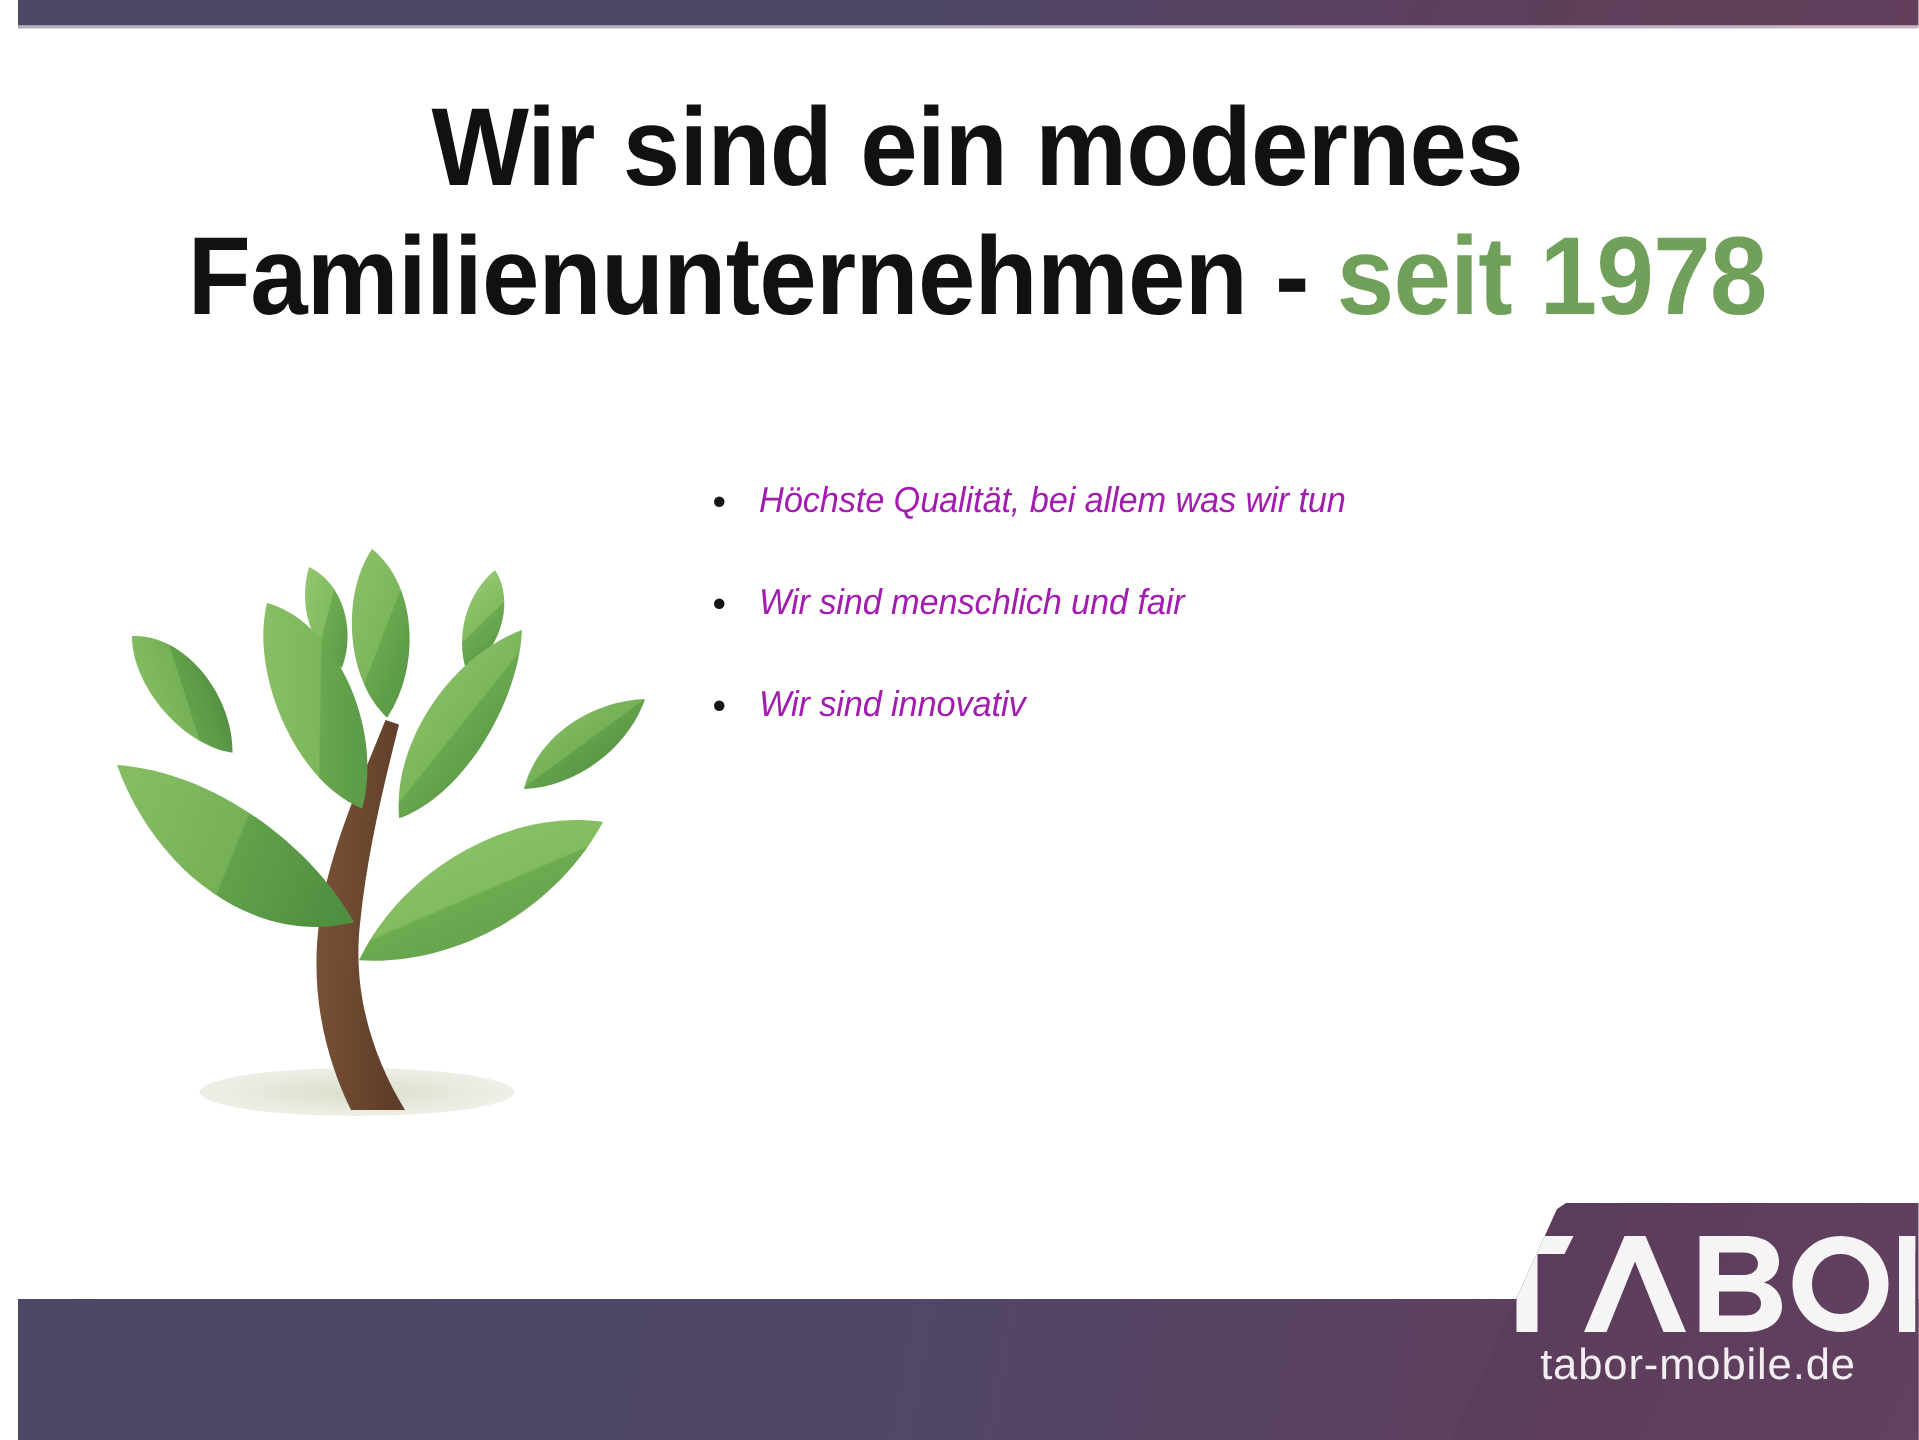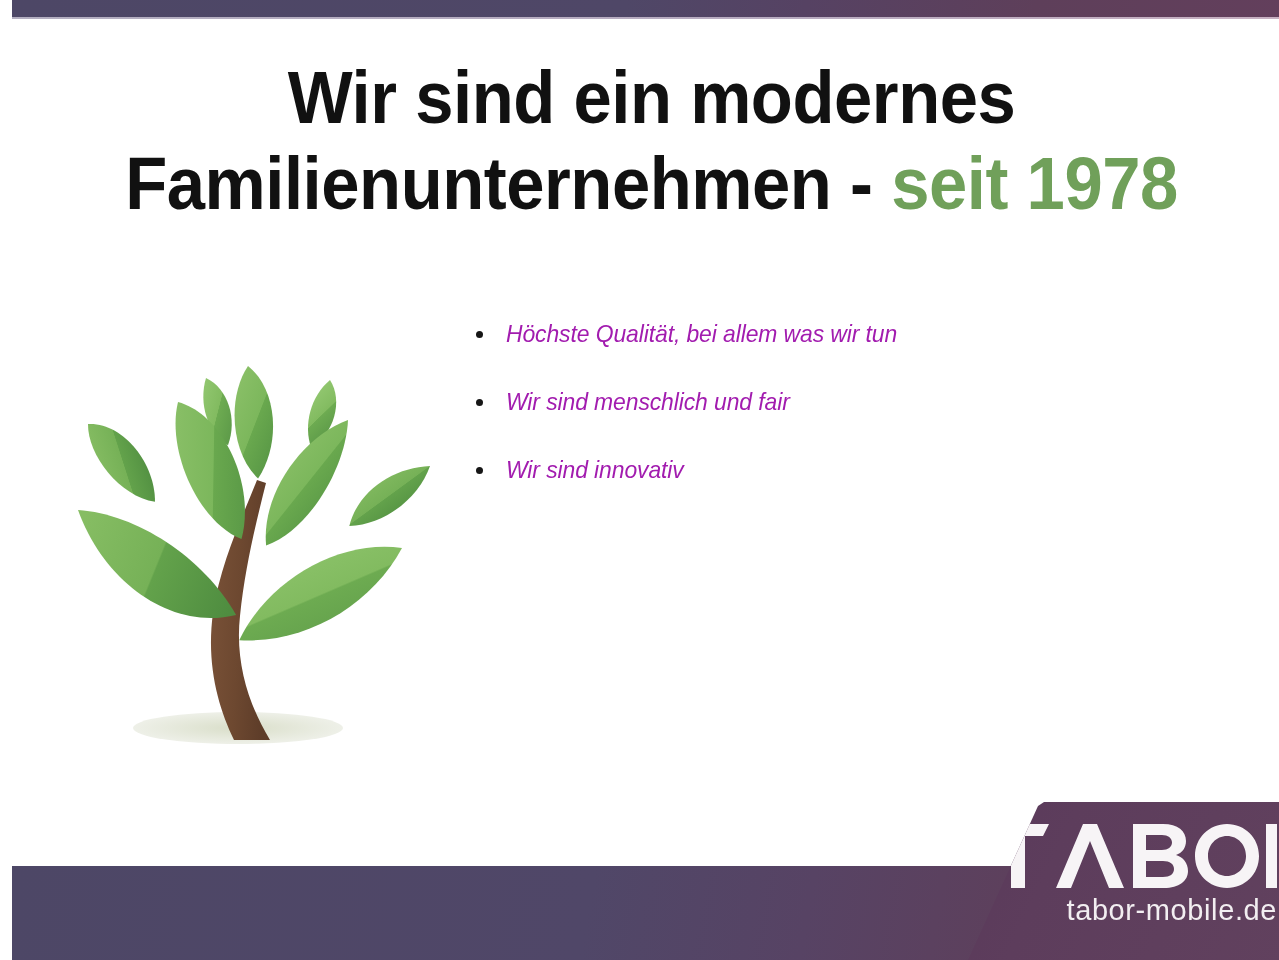--- a/index.html
+++ b/index.html
@@ -129,21 +129,21 @@
     top: 22px;
     width: 290px;
     height: 64px;
   }
   .logo-wordmark svg { display: block; width: 100%; height: 100%; }
   .logo-url {
     position: absolute;
     left: 95px;
     top: 92px;
     width: 290px;
-    text-align: right;
+    text-align: center;
     color: #f2eef1;
     font-size: 29px;
     letter-spacing: 0.6px;
     white-space: nowrap;
   }
 </style>
 </head>
 <body>
 
 <div class="slide">

